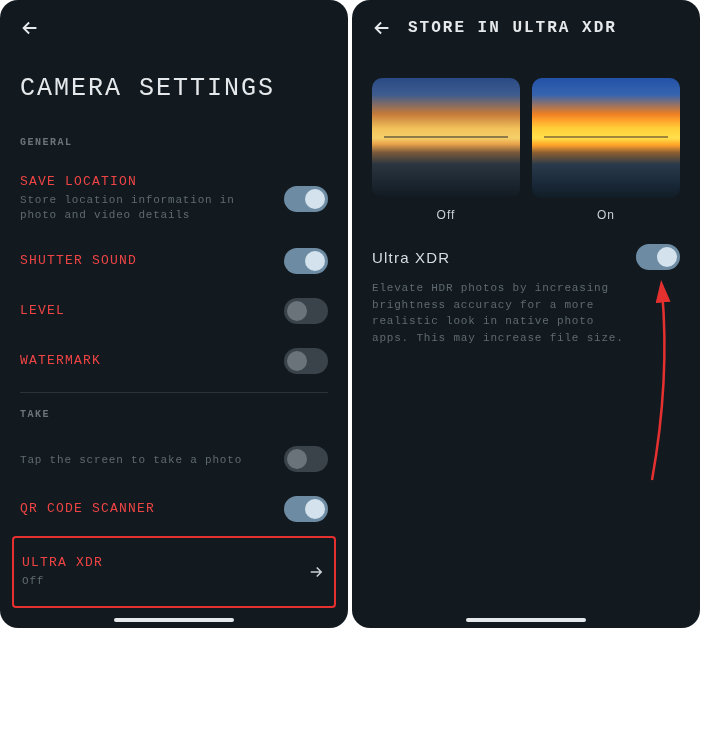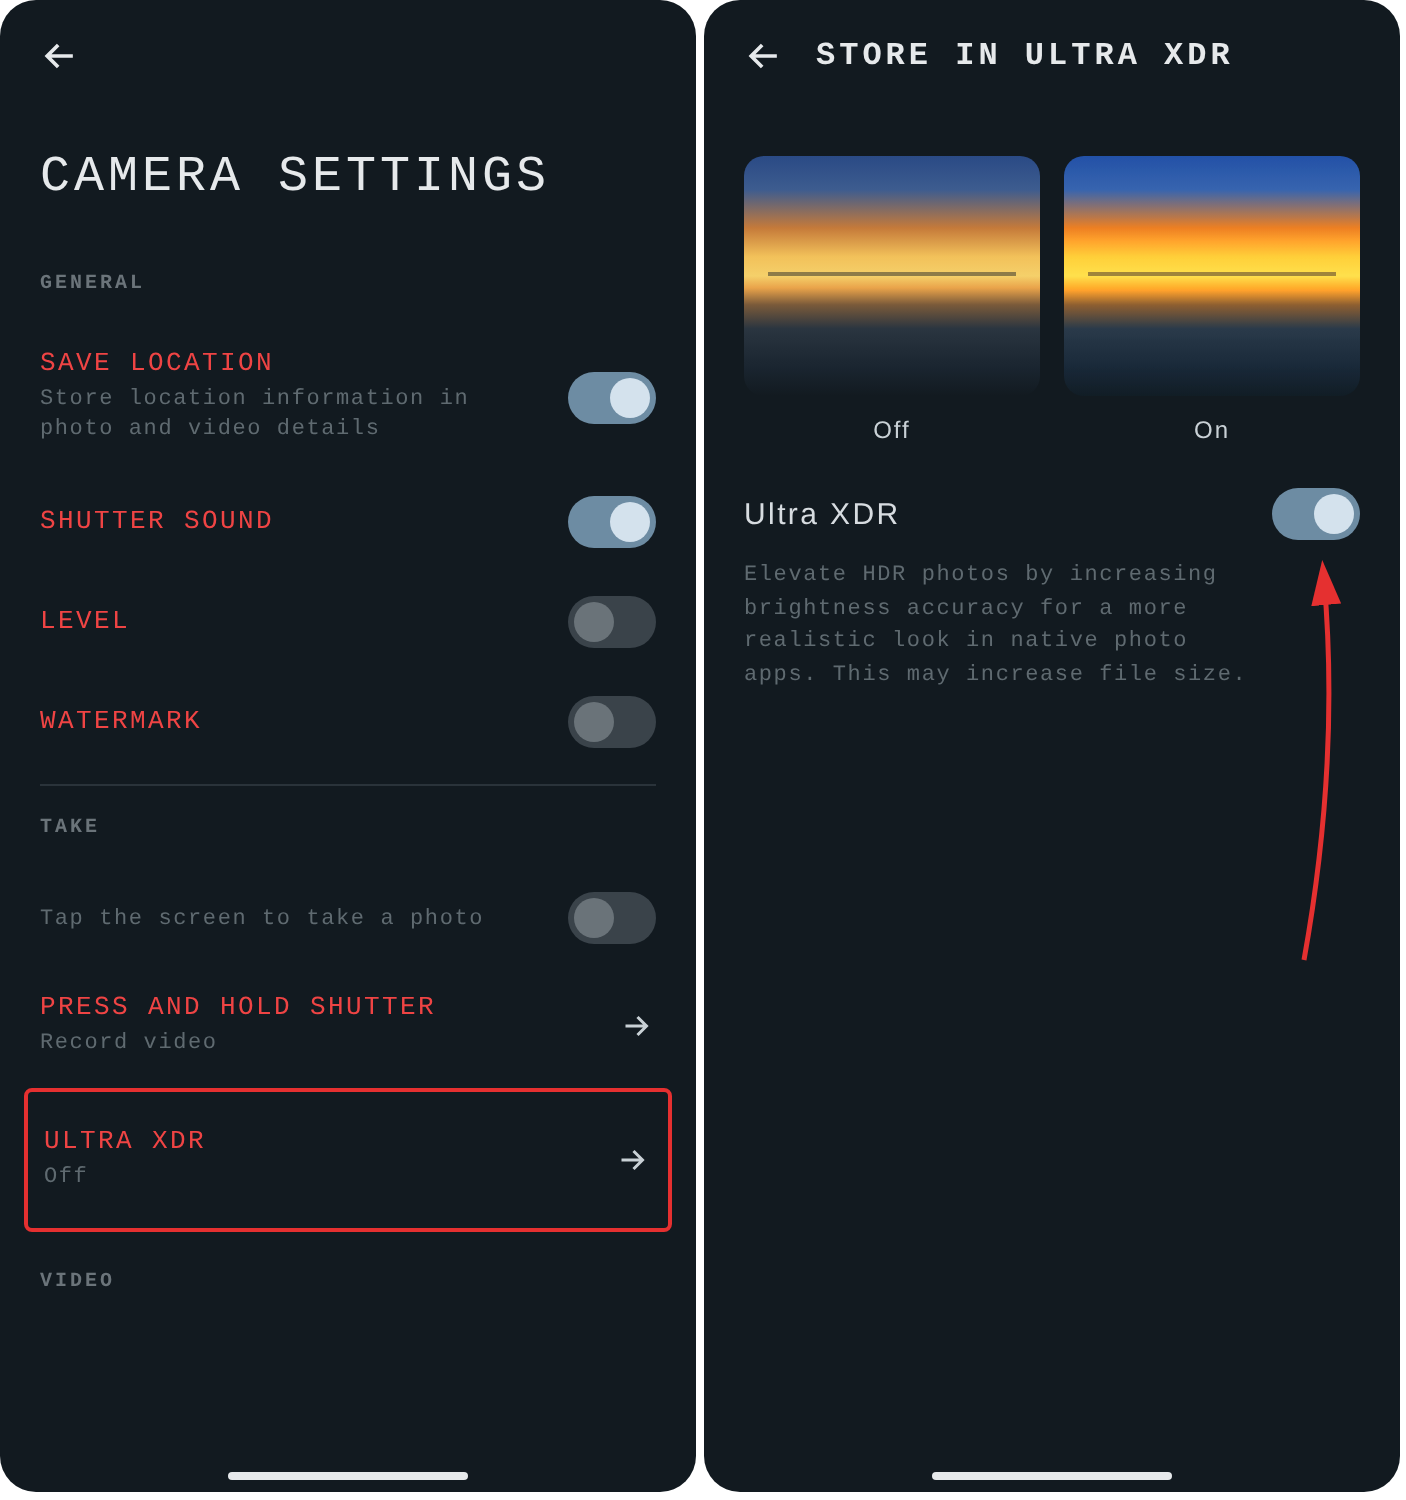--- a/index.html
+++ b/index.html
@@ -8,21 +8,21 @@
     font-family: 'Menlo', 'Consolas', 'Courier New', monospace;
     display: flex;
     gap: 4px;
     width: 703px;
     height: 750px;
   }
   .screen {
     background: #121a20;
     border-radius: 18px;
     width: 348px;
-    height: 746px;
+    height: 628px;
     overflow: hidden;
     position: relative;
     color: #d7dce0;
   }
   .topbar {
     height: 56px;
     display: flex;
     align-items: center;
     padding: 0 18px;
     gap: 14px;
@@ -256,32 +256,29 @@
 
     <div class="row">
       <div class="row-text">
         <div class="row-sub">Tap the screen to take a photo</div>
       </div>
       <div class="toggle off">
           <div class="knob"></div>
         </div>
     </div>
 
-
-    <div class="row">
-      <div class="row-text">
-        <div class="row-title">PRESS AND HOLD SHUTTER</div>
-        <div class="row-sub">Record video</div>
-      </div>
-      <div class="chevron">
-        <svg width="18" height="18" viewBox="0 0 24 24" fill="none" stroke="currentColor" stroke-width="2">
-            <path d="M5 12h14M13 6l6 6-6 6"></path>
-          </svg>
-      </div>
-    </div>
+    <div class="row">
+      <div class="row-text">
+          <div class="row-title">QR CODE SCANNER</div>
+        </div>
+      <div class="toggle on">
+          <div class="knob"></div>
+        </div>
+    </div>
+
 
     <div class="highlight-box">
       <div class="row" style="padding:0">
         <div class="row-text">
           <div class="row-title">ULTRA XDR</div>
           <div class="row-sub">Off</div>
         </div>
         <div class="chevron">
           <svg width="18" height="18" viewBox="0 0 24 24" fill="none" stroke="currentColor" stroke-width="2">
               <path d="M5 12h14M13 6l6 6-6 6"></path>

